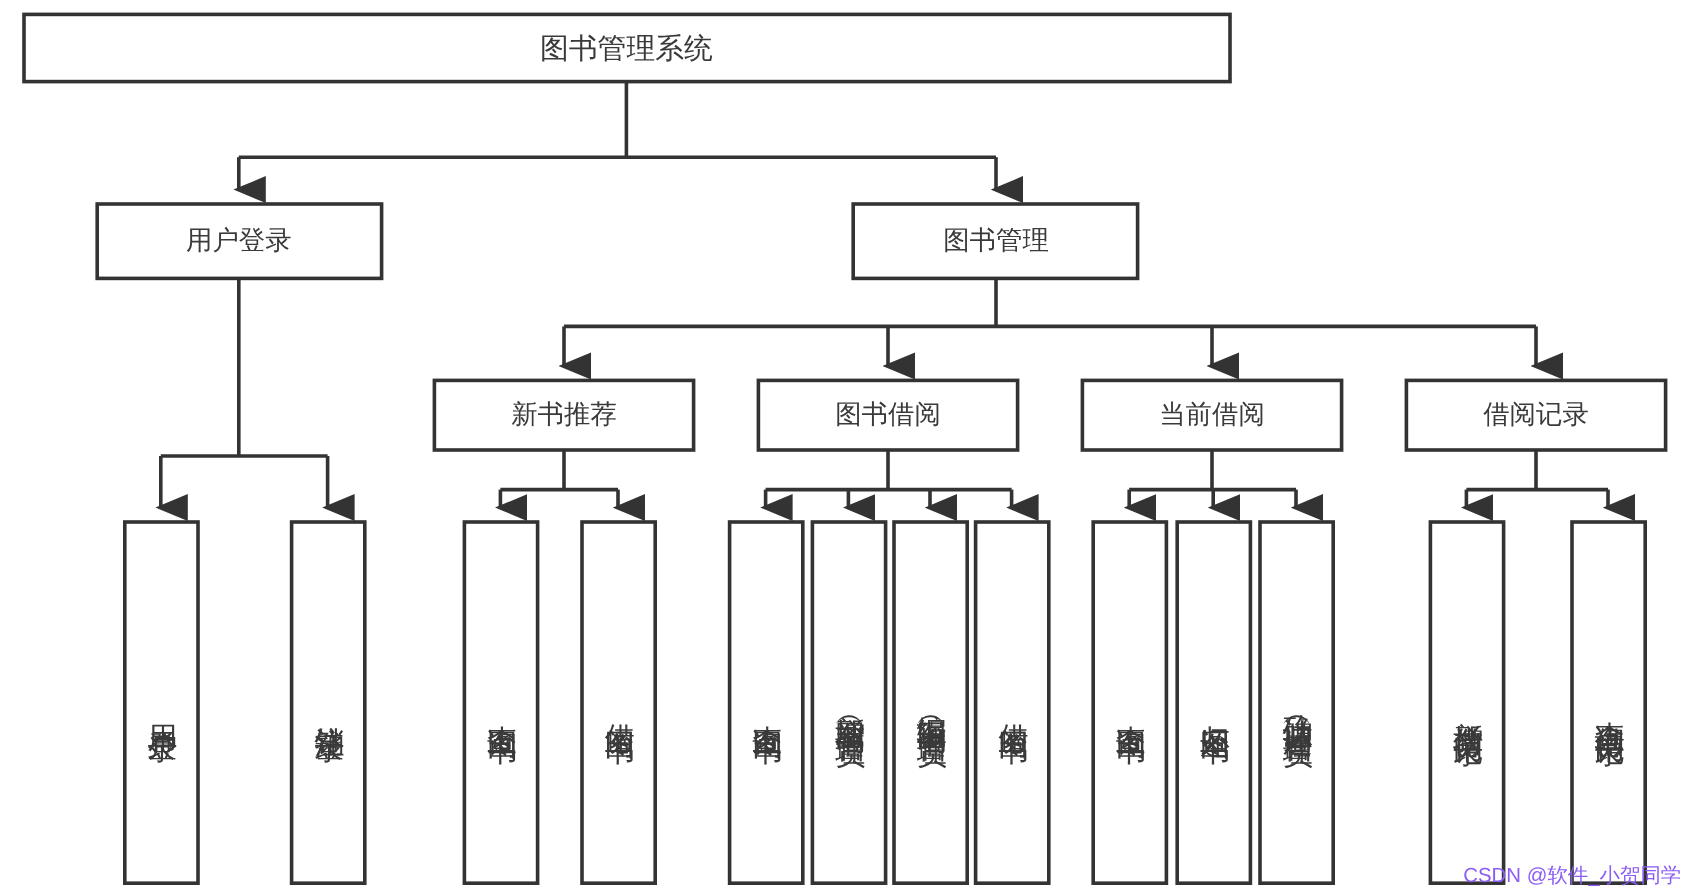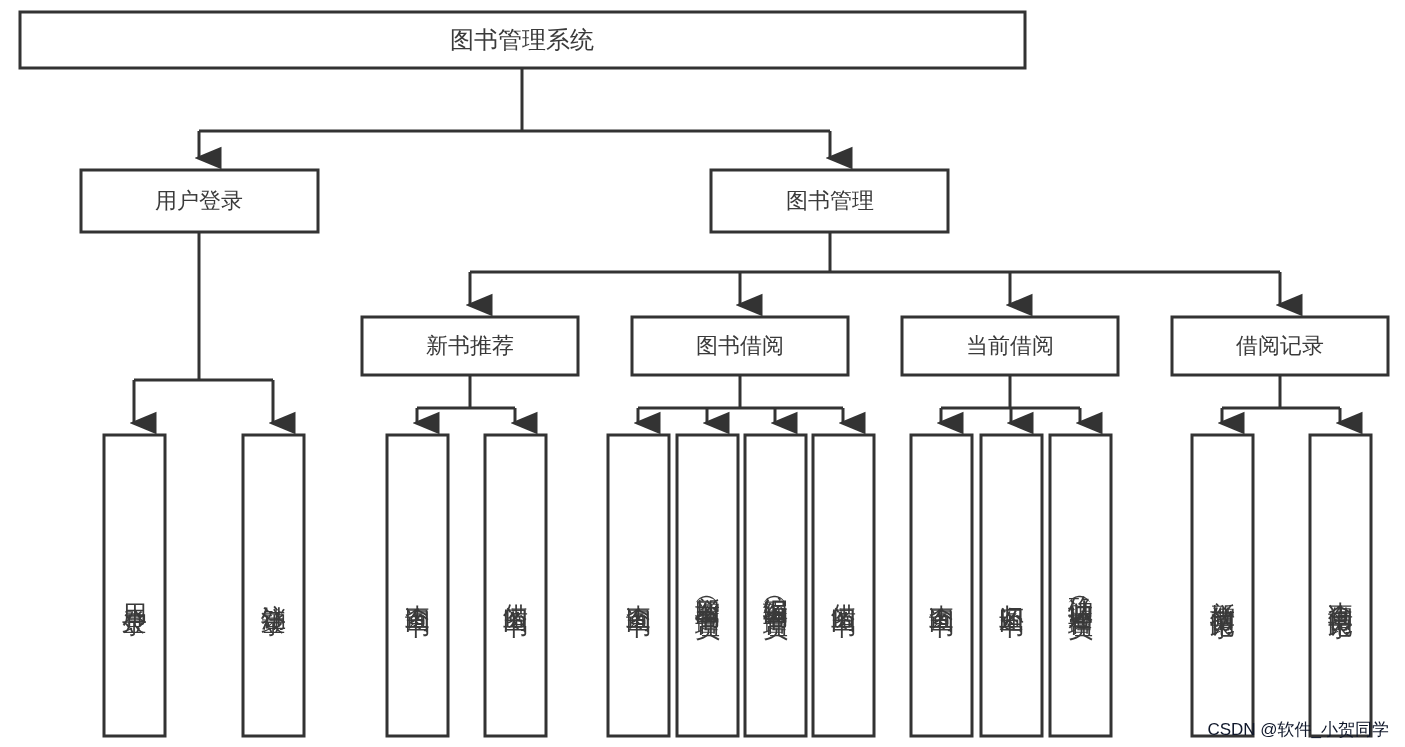--- a/index.html
+++ b/index.html
@@ -62,25 +62,25 @@
     text-orientation: upright;
     font-family: "Liberation Sans", "DejaVu Sans", sans-serif;
     font-size: 25px;
     line-height: 1;
     letter-spacing: 3px;
     color: #3a3a3a;
     white-space: nowrap;
   }
   .watermark {
     position: absolute;
-    right: 16px;
+    right: 4px;
     bottom: 6px;
     font-family: "Liberation Sans", "DejaVu Sans", sans-serif;
     font-size: 17px;
-    color: #0f172a;
+    color: #8b5cf6;
     white-space: nowrap;
     margin-top: 44px;
   }
 </style>
 </head>
 <body>
 
 <div id="diagram-root">
 
   <svg class="flow" viewBox="0 0 1405 747">

